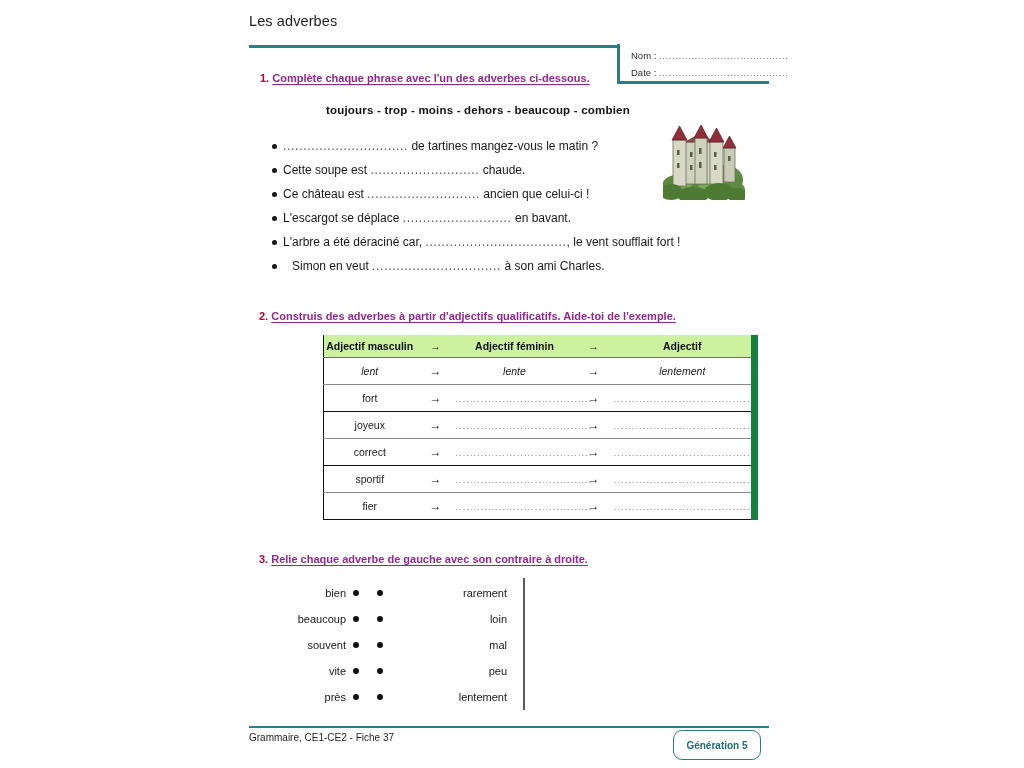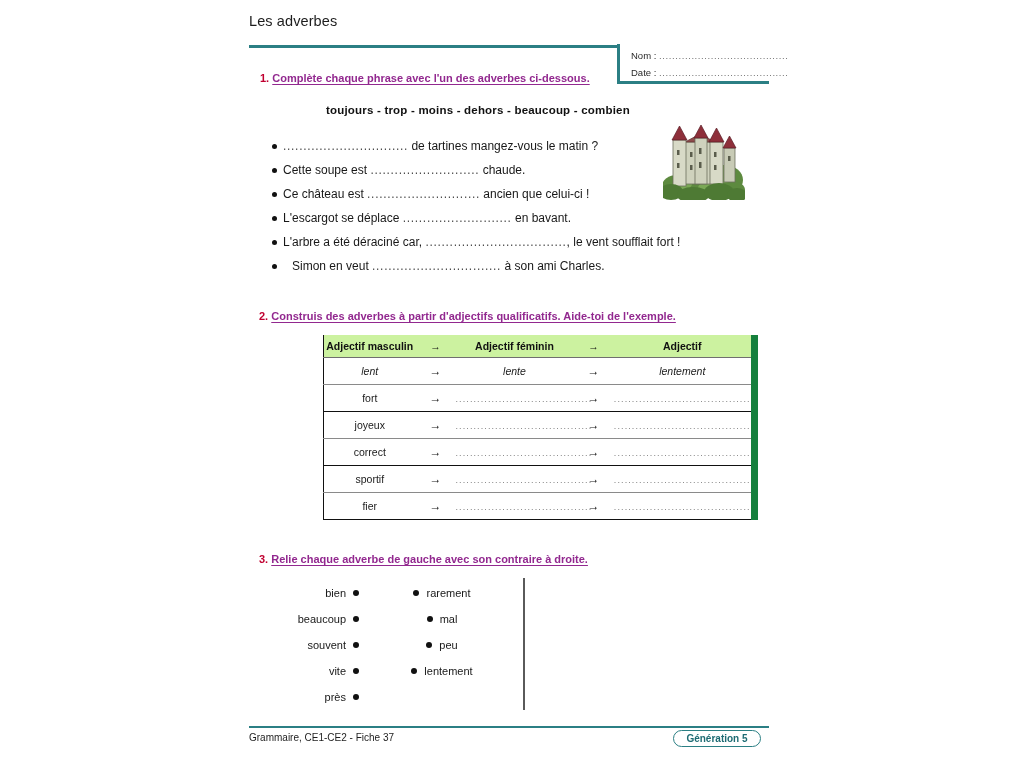--- a/index.html
+++ b/index.html
@@ -209,21 +209,21 @@
 
   .match-item {
     height: 26px;
     font-size: 11px;
     color: #181818;
     white-space: nowrap;
     display: flex;
     align-items: center;
   }
   #match-col-1 .match-item, #match-col-3 .match-item { justify-content: flex-end; }
-  #match-col-2 .match-item, #match-col-4 .match-item { justify-content: center; }
+  #match-col-2 .match-item, #match-col-4 .match-item { justify-content: space-between; }
   .match-dot {
     display: inline-block;
     width: 6px;
     height: 6px;
     border-radius: 50%;
     background: #111;
     flex: 0 0 auto;
   }
   .dot-after  { margin-left: 7px; }
   .dot-before { margin-right: 7px; }
@@ -243,21 +243,21 @@
     top: 732px;
     font-size: 10px;
     color: #1d1d1d;
     white-space: nowrap;
   }
   .footer-badge {
     position: absolute;
     left: 673px;
     top: 730px;
     width: 88px;
-    height: 17px;
+    height: 30px;
     border: 1.6px solid #2b7f84;
     border-radius: 9px;
     box-sizing: border-box;
     display: flex;
     align-items: center;
     justify-content: center;
     font-size: 10px;
     font-weight: bold;
     color: #1d6b73;
     white-space: nowrap;
@@ -462,20 +462,24 @@
           <span class="match-dot dot-after"></span>
         </div>
       </div>
     <div class="match-col" id="match-col-2">
         <div class="match-item">
           <span class="match-dot dot-before"></span>
           <span>rarement</span>
         </div>
         <div class="match-item">
           <span class="match-dot dot-before"></span>
+          <span>loin</span>
+        </div>
+        <div class="match-item">
+          <span class="match-dot dot-before"></span>
           <span>mal</span>
         </div>
         <div class="match-item">
           <span class="match-dot dot-before"></span>
           <span>peu</span>
         </div>
         <div class="match-item">
           <span class="match-dot dot-before"></span>
           <span>lentement</span>
         </div>

